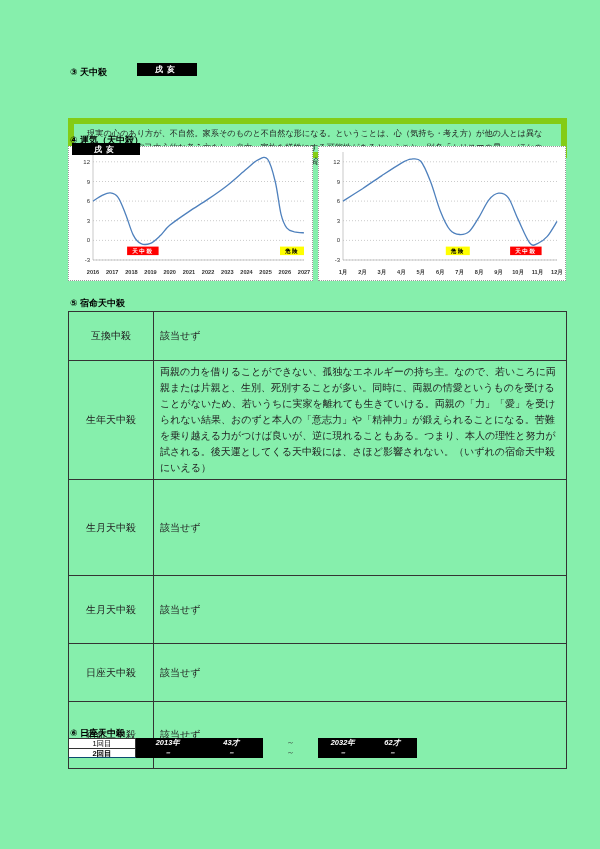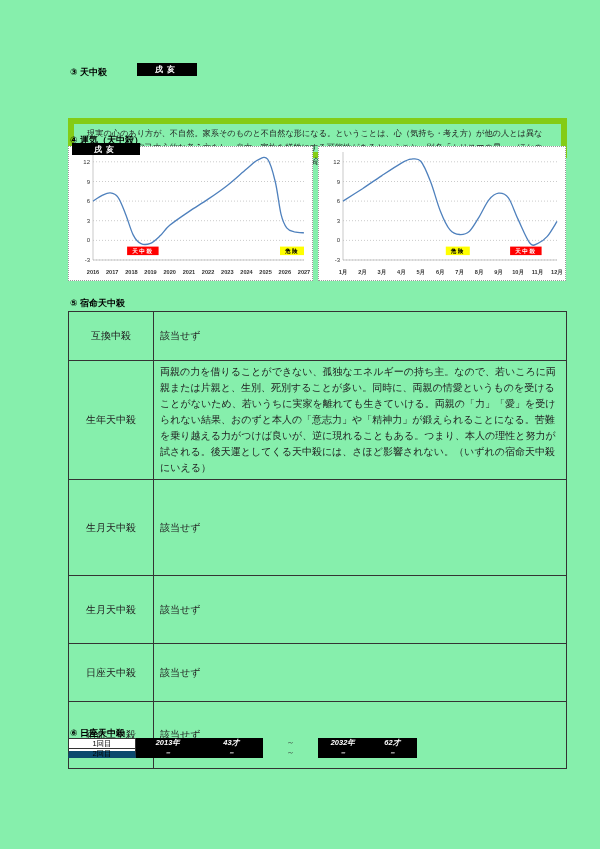--- a/index.html
+++ b/index.html
@@ -22,21 +22,21 @@
   .shuku-table td { border:1px solid #333; vertical-align:middle; }
   .shuku-table .lbl { width:85px; text-align:center; font-size:10px; color:#222; }
   .shuku-table .txt { font-size:10px; line-height:1.6; padding:3px 6px; color:#222; }
   .r0{height:49px} .r1{height:58px} .r2{height:96px} .r3{height:68px} .r4{height:58px} .r5{height:67px}
 
   
   .taiun { position:absolute; font-size:7.5px; }
   .taiun-row { display:flex; height:10px; line-height:10px; }
   .taiun-lbl { width:68px; border:1px solid #333; border-bottom:none; text-align:center;
                background:#fff; color:#000; }
-  .taiun-row:last-child .taiun-lbl { border-bottom:7px solid #0c4a6e; border-top:1px solid #333; }
+  .taiun-row:last-child .taiun-lbl { border-bottom:1px solid #0c4a6e; border-top:1px solid #333;font-weight:bold; }
   .taiun-black { width:127px; background:#000; color:#fff; font-weight:bold; display:flex; }
   .taiun-black.b2 { width:99px; }
   .taiun-black span { flex:1; text-align:center;font-style:italic; }
   .taiun-tilde { width:55px; text-align:center; color:#333; font-size:8px; }
 </style>
 </head>
 <body>
 
 <div class="page">
 

